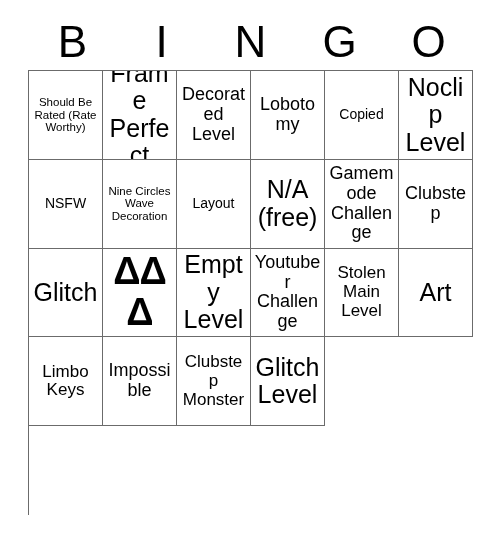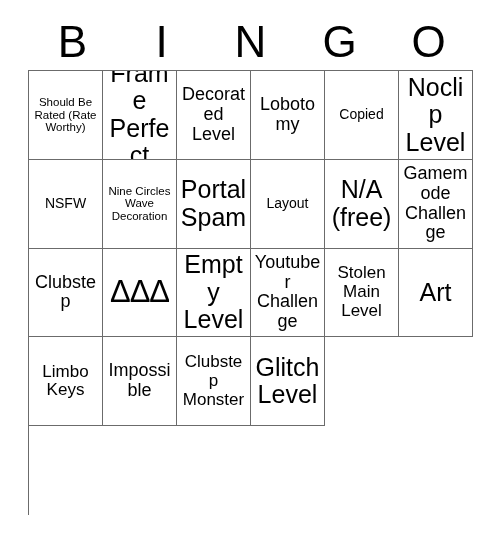--- a/index.html
+++ b/index.html
@@ -79,21 +79,21 @@
     word-wrap: break-word;
     color: #000000;
   }
 
   
   .size-xl .cell-text { font-size: 25px; }
   .size-lg .cell-text { font-size: 14px; }
   .size-md .cell-text { font-size: 17px; }
   .size-sm .cell-text { font-size: 18px; }
   .size-xs .cell-text { font-size: 11.5px; }
-  .size-delta .cell-text { font-size: 31px; letter-spacing: -1px; }
+  .size-delta .cell-text { font-size: 38px; letter-spacing: -1px; font-weight: bold; }
 </style>
 </head>
 <body>
 
 <div id="bingo-card">
 
   <div class="bingo-header">
     <div class="header-letter">B</div>
     <div class="header-letter">I</div>
     <div class="header-letter">N</div>
@@ -119,34 +119,34 @@
       </div>
       <div class="bingo-cell size-xl">
         <span class="cell-text">Noclip Level</span>
       </div>
       <div class="bingo-cell size-lg">
         <span class="cell-text">NSFW</span>
       </div>
       <div class="bingo-cell size-xs">
         <span class="cell-text">Nine Circles Wave Decoration</span>
       </div>
-      <div class="bingo-cell size-xl">
-        <span class="cell-text">Portal Spam</span>
-      </div>
       <div class="bingo-cell size-lg">
         <span class="cell-text">Layout</span>
       </div>
       <div class="bingo-cell size-xl">
         <span class="cell-text">N/A (free)</span>
       </div>
       <div class="bingo-cell size-sm">
         <span class="cell-text">Gamemode Challenge</span>
       </div>
       <div class="bingo-cell size-sm">
         <span class="cell-text">Clubstep</span>
+      </div>
+      <div class="bingo-cell size-xl">
+        <span class="cell-text">Glitch</span>
       </div>
       <div class="bingo-cell size-delta">
         <span class="cell-text">ΔΔΔ</span>
       </div>
       <div class="bingo-cell size-xl">
         <span class="cell-text">Empty Level</span>
       </div>
       <div class="bingo-cell size-sm">
         <span class="cell-text">Youtuber Challenge</span>
       </div>

